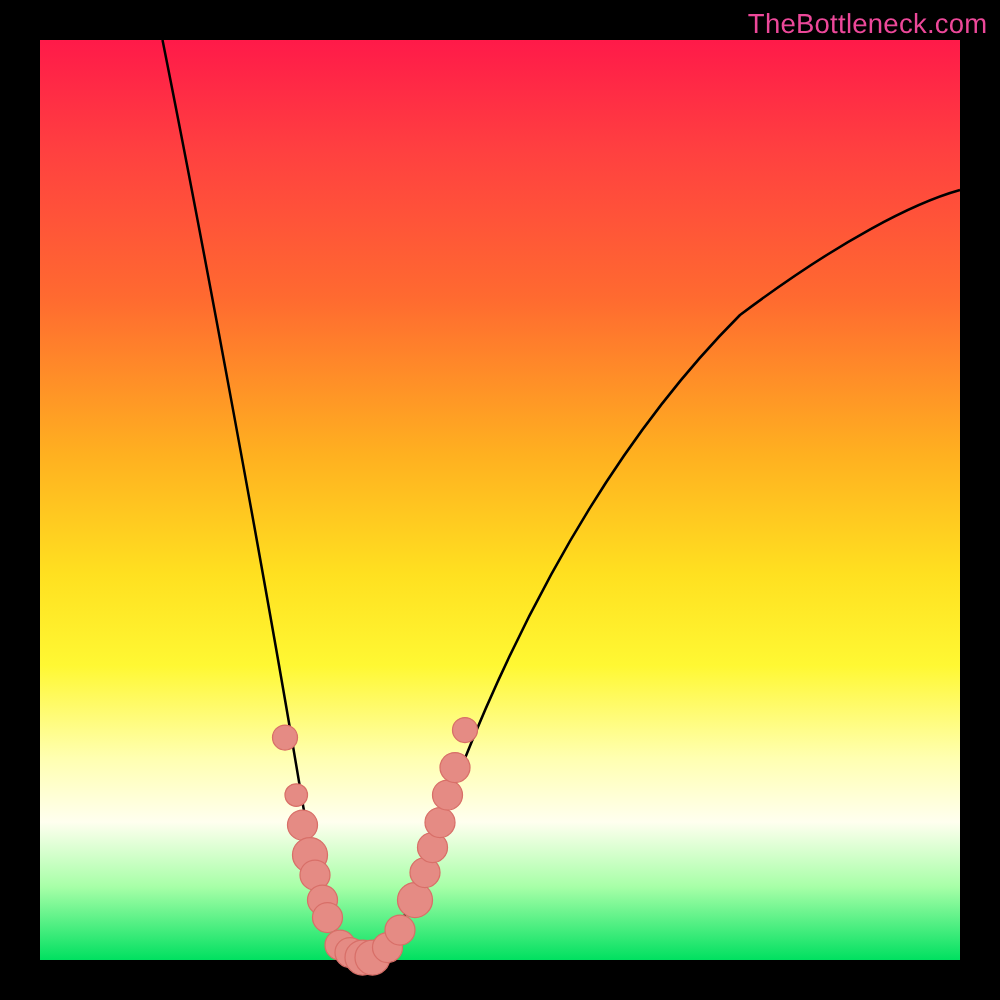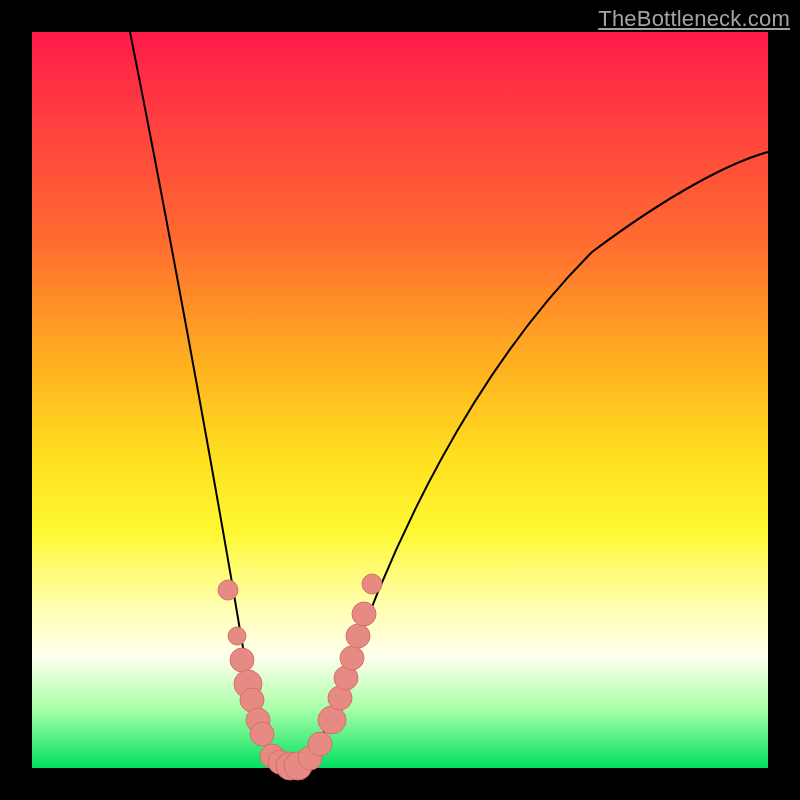--- a/index.html
+++ b/index.html
@@ -35,24 +35,23 @@
       #ffffef 85%,
       #a8ffa8 92%,
       #00e060 100%
     );
   }
   .watermark {
     position: absolute;
     top: 6px;
     right: 10px;
     font-size: 22px;
-    color: #a3a3a3;
+    color: #ec4899;
     font-weight: 500;
     letter-spacing: 0.2px;
-    text-decoration: underline;
   }
   svg.curve {
     position: absolute;
     left: 0;
     top: 0;
     width: 736px;
     height: 736px;
     overflow: visible;
   }
   .curve path {

